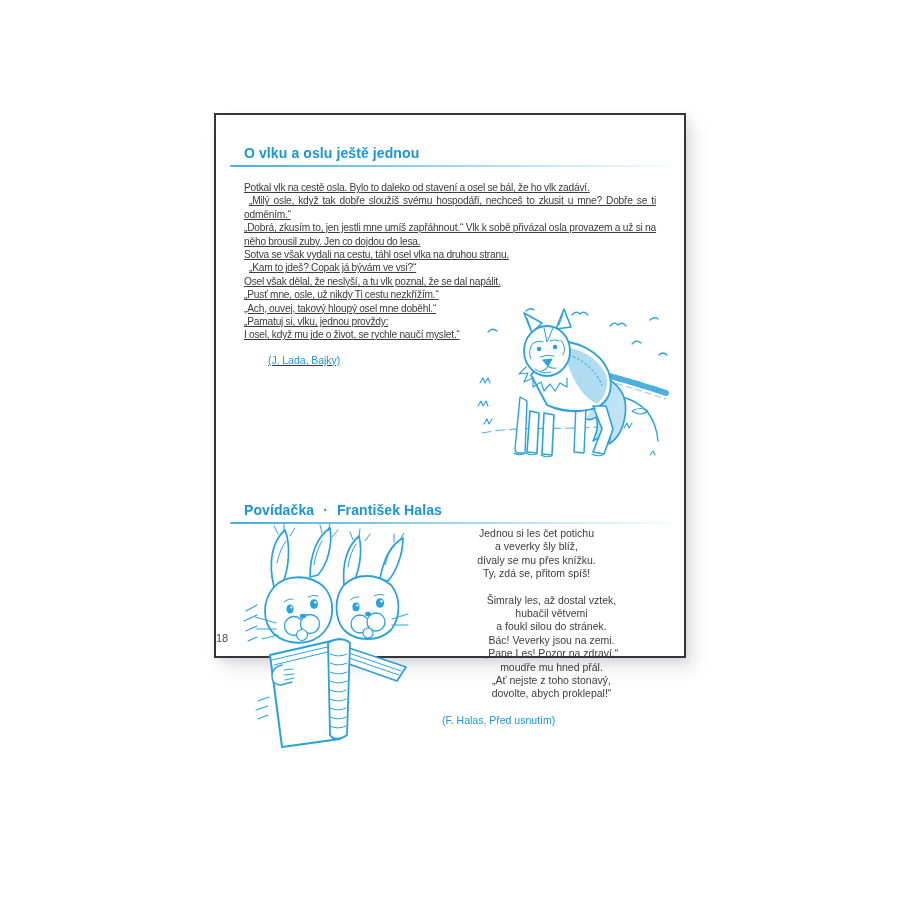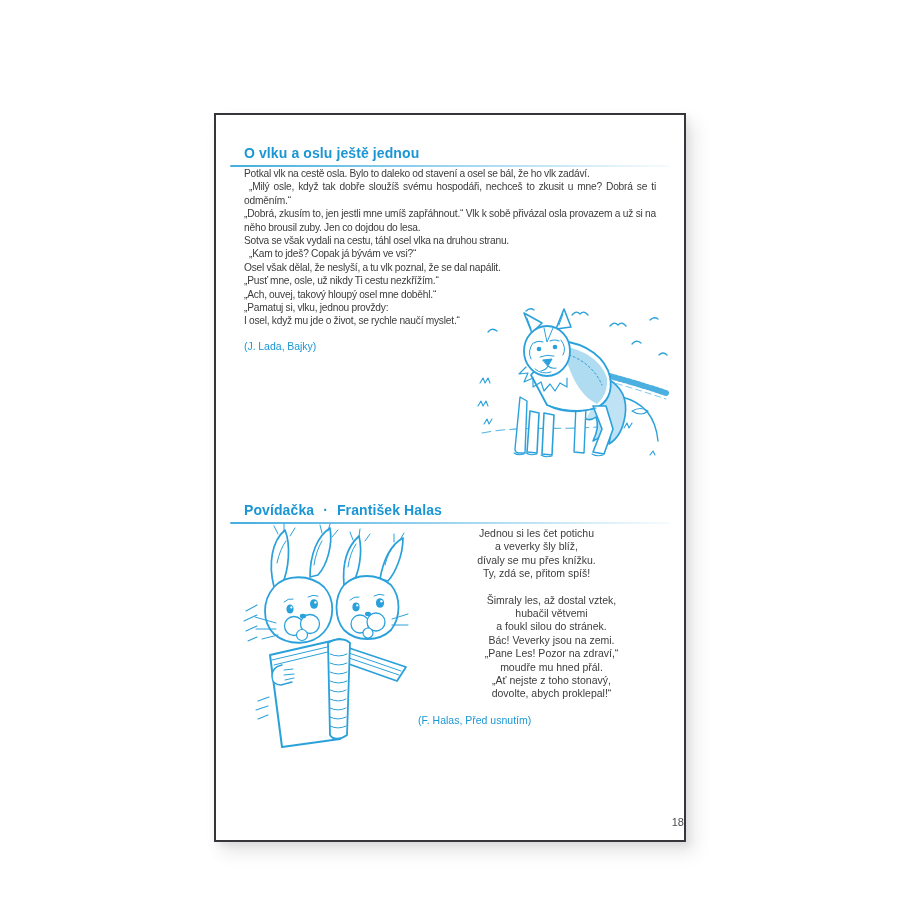--- a/index.html
+++ b/index.html
@@ -1,21 +1,21 @@
 <!DOCTYPE html>
 <html lang="cs"><head>
 <meta charset="utf-8">
 <style>
   * { margin:0; padding:0; box-sizing:border-box; }
   html,body { width:900px; height:900px; background:#ffffff; font-family:"Liberation Sans", sans-serif; }
   .canvas { position:relative; width:900px; height:900px; overflow:hidden; }
 
   .page {
     position:absolute; left:214px; top:113px;
-    width:472px; height:729px;
+    width:472px; height:545px;
     background:#ffffff;
     border:2px solid #35353a;
     box-shadow: 8px 10px 16px rgba(70,70,80,.14), 3px 4px 6px rgba(70,70,80,.08);
   }
 
   
   .section-head { position:absolute; left:28px; width:412px; }
   .head-story { top:30px; }
   .head-poem  { top:387px; }
   h2.blue-head {
@@ -24,64 +24,64 @@
   }
   h2.blue-head .sep { font-weight:bold; padding:0 9px; }
   h2.blue-head .author { }
   .heading-rule {
     height:2px; width:440px; margin-left:-14px; border-radius:1px;
     background:linear-gradient(90deg,#45aede 0%,#8ccdec 40%,rgba(140,205,236,.45) 75%,rgba(140,205,236,.08) 100%);
   }
 
   
   .story-body {
-    position:absolute; left:28px; top:52px; width:412px;
+    position:absolute; left:28px; top:66px; width:412px;
     font-size:10.2px; line-height:13.4px; color:#3c3c3c;
-    letter-spacing:-0.2px; word-spacing:-0.3px;
+    letter-spacing:-0.2px; word-spacing:-0.3px;text-decoration:underline;
   }
   .story-body p { text-align:justify; margin:0; }
   .story-body p.indent { text-indent:5px; }
-  .attribution { color:#1b96d4; font-size:10.5px; letter-spacing:0; }
+  .attribution { color:#1b96d4; font-size:10.5px; letter-spacing:0;margin-left:24px; }
   .story-attr { margin-top:12px; }
 
   
   .poem {
     position:absolute; left:202px; top:412px; width:237px;
     font-size:10.5px; line-height:13.4px; color:#3c3c3c;
   }
   .poem .stanza div { white-space:nowrap;text-align:center; }
   .poem .stanza-2 { margin:13px 0 0 30px; }
   .poem-attr { margin-top:13px; text-align:left; }
 
   
   .illus { position:absolute; }
   .wolf-box { left:258px; top:190px; width:197px; height:172px; }
   .squirrel-box { left:24px; top:408px; width:172px; height:232px; }
   .illus svg { display:block; width:100%; height:100%; }
 
   
   .page-number {
     position:absolute; left:0; bottom:12px; width:100%;
-    text-align:right; font-size:11px; color:#4b4b4b;
+    text-align:left; font-size:11px; color:#4b4b4b;
   }
 </style>
 </head>
 <body>
 
 <div class="canvas">
   <div class="page">
 
     <div class="section-head head-story">
       <h2 class="blue-head">O vlku a oslu ještě jednou</h2>
       <div class="heading-rule"></div>
     </div>
 
     <div class="story-body">
       <p>Potkal vlk na cestě osla. Bylo to daleko od stavení a osel se bál, že ho vlk zadáví.</p>
-      <p class="indent">„Milý osle, když tak dobře sloužíš svému hospodáři, nechceš to zkusit u mne? Dobrá se ti odměním.“</p>
+      <p class="indent">„Milý osle, když tak dobře sloužíš svému hospodáři, nechceš to zkusit u mne? Dobře se ti odměním.“</p>
       <p>„Dobrá, zkusím to, jen jestli mne umíš zapřáhnout.“ Vlk k sobě přivázal osla provazem a už si na něho brousil zuby. Jen co dojdou do lesa.</p>
       <p>Sotva se však vydali na cestu, táhl osel vlka na druhou stranu.</p>
       <p class="indent">„Kam to jdeš? Copak já bývám ve vsi?“</p>
       <p>Osel však dělal, že neslyší, a tu vlk poznal, že se dal napálit.</p>
       <p>„Pusť mne, osle, už nikdy Ti cestu nezkřížím.“</p>
       <p>„Ach, ouvej, takový hloupý osel mne doběhl.“</p>
       <p>„Pamatuj si, vlku, jednou provždy:</p>
       <p>I osel, když mu jde o život, se rychle naučí myslet.“</p>
       <div class="attribution story-attr">(J. Lada, Bajky)</div>
     </div>

